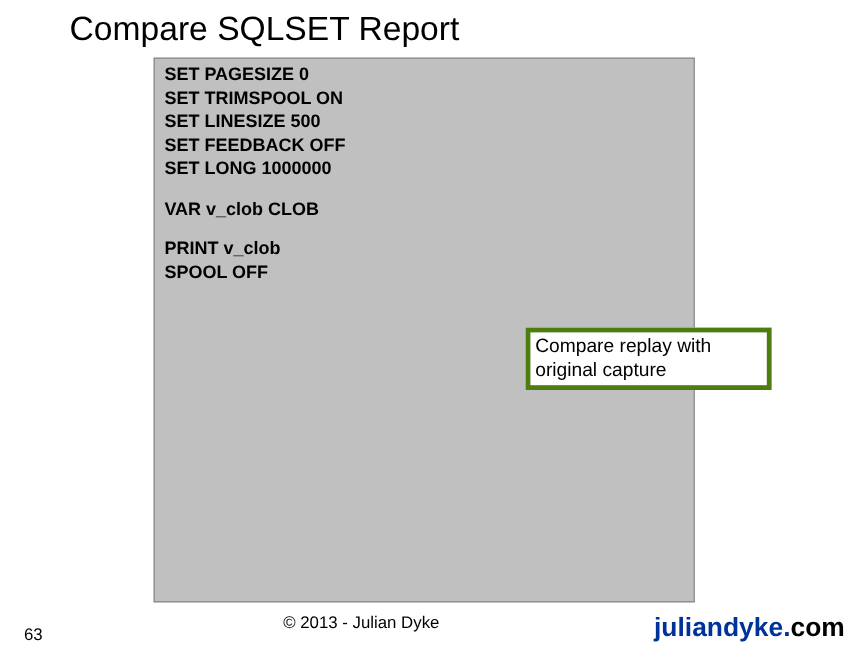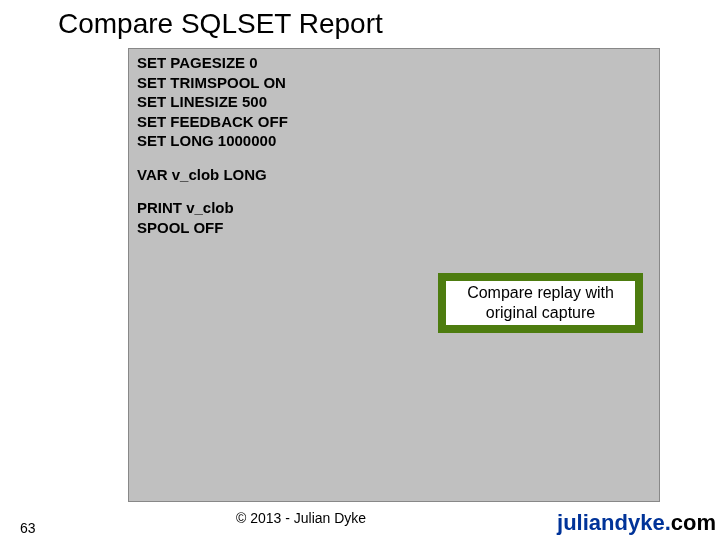--- a/index.html
+++ b/index.html
@@ -22,21 +22,21 @@
     left: 58px;
     top: 8px;
     font-size: 28px;
     font-weight: normal;
     color: #000;
   }
   .codebox {
     position: absolute;
     left: 128px;
     top: 48px;
-    width: 532px;
+    width: 451px;
     height: 454px;
     background: #c0c0c0;
     border: 1px solid #888;
     padding: 4px 8px;
     font-family: Arial, Helvetica, sans-serif;
     font-size: 15px;
     font-weight: bold;
     color: #000;
     line-height: 1.3;
   }
@@ -44,65 +44,64 @@
     margin-bottom: 14px;
     white-space: pre-wrap;
   }
   .codebox .blk:last-child { margin-bottom: 11px; }
   .callout {
     position: absolute;
     left: 438px;
     top: 273px;
     width: 205px;
     background: #fff;
-    border: 8px solid #4d7c0f;
+    border: 4px solid #4d7c0f;
     font-size: 16px;
     font-weight: normal;
-    text-align: center;
     padding: 2px 4px;
     line-height: 1.25;
   }
   .slidenum {
     position: absolute;
     left: 20px;
     bottom: 4px;
     font-size: 14px;
     color: #000;
   }
   .copyright {
     position: absolute;
     left: 236px;
     bottom: 14px;
     font-size: 14px;
     color: #000;
   }
   .site {
     position: absolute;
-    right: 4px;
+    right: 16px;
     bottom: 4px;
     font-size: 22px;
     font-weight: bold;
     color: #003399;
   }
   .site .com { color: #000; }
 </style>
 </head>
 <body>
 
 <div class="slide">
 
   <div class="title">Compare SQLSET Report</div>
 
   <div class="codebox">
     <div class="blk">SET PAGESIZE 0
 SET TRIMSPOOL ON
 SET LINESIZE 500
 SET FEEDBACK OFF
 SET LONG 1000000</div>
-    <div class="blk">VAR v_clob LONG</div>
+    <div class="blk">VAR v_clob CLOB</div>
     <div class="blk">PRINT v_clob
 SPOOL OFF</div>
   </div>
 
   <div class="callout">Compare replay with original capture</div>
 
   <div class="slidenum">63</div>
   <div class="copyright">© 2013 - Julian Dyke</div>
   <div class="site">
     <span>juliandyke.</span><span class="com">com</span>

